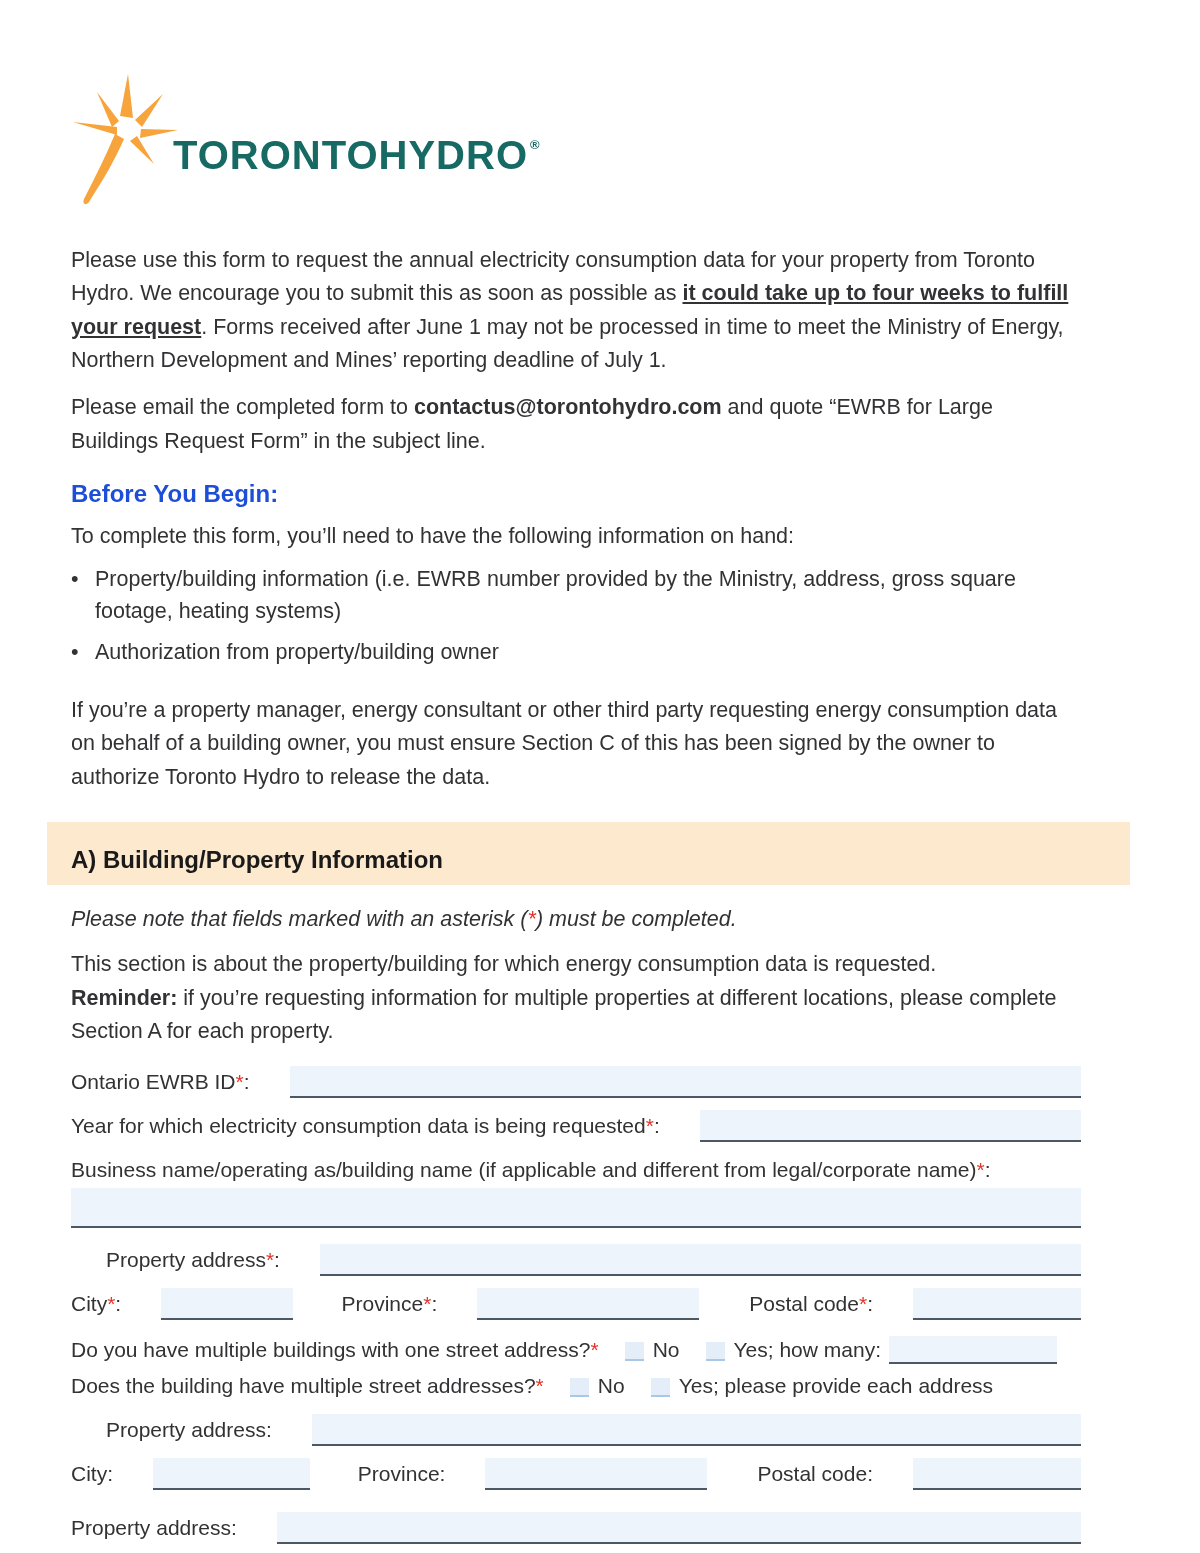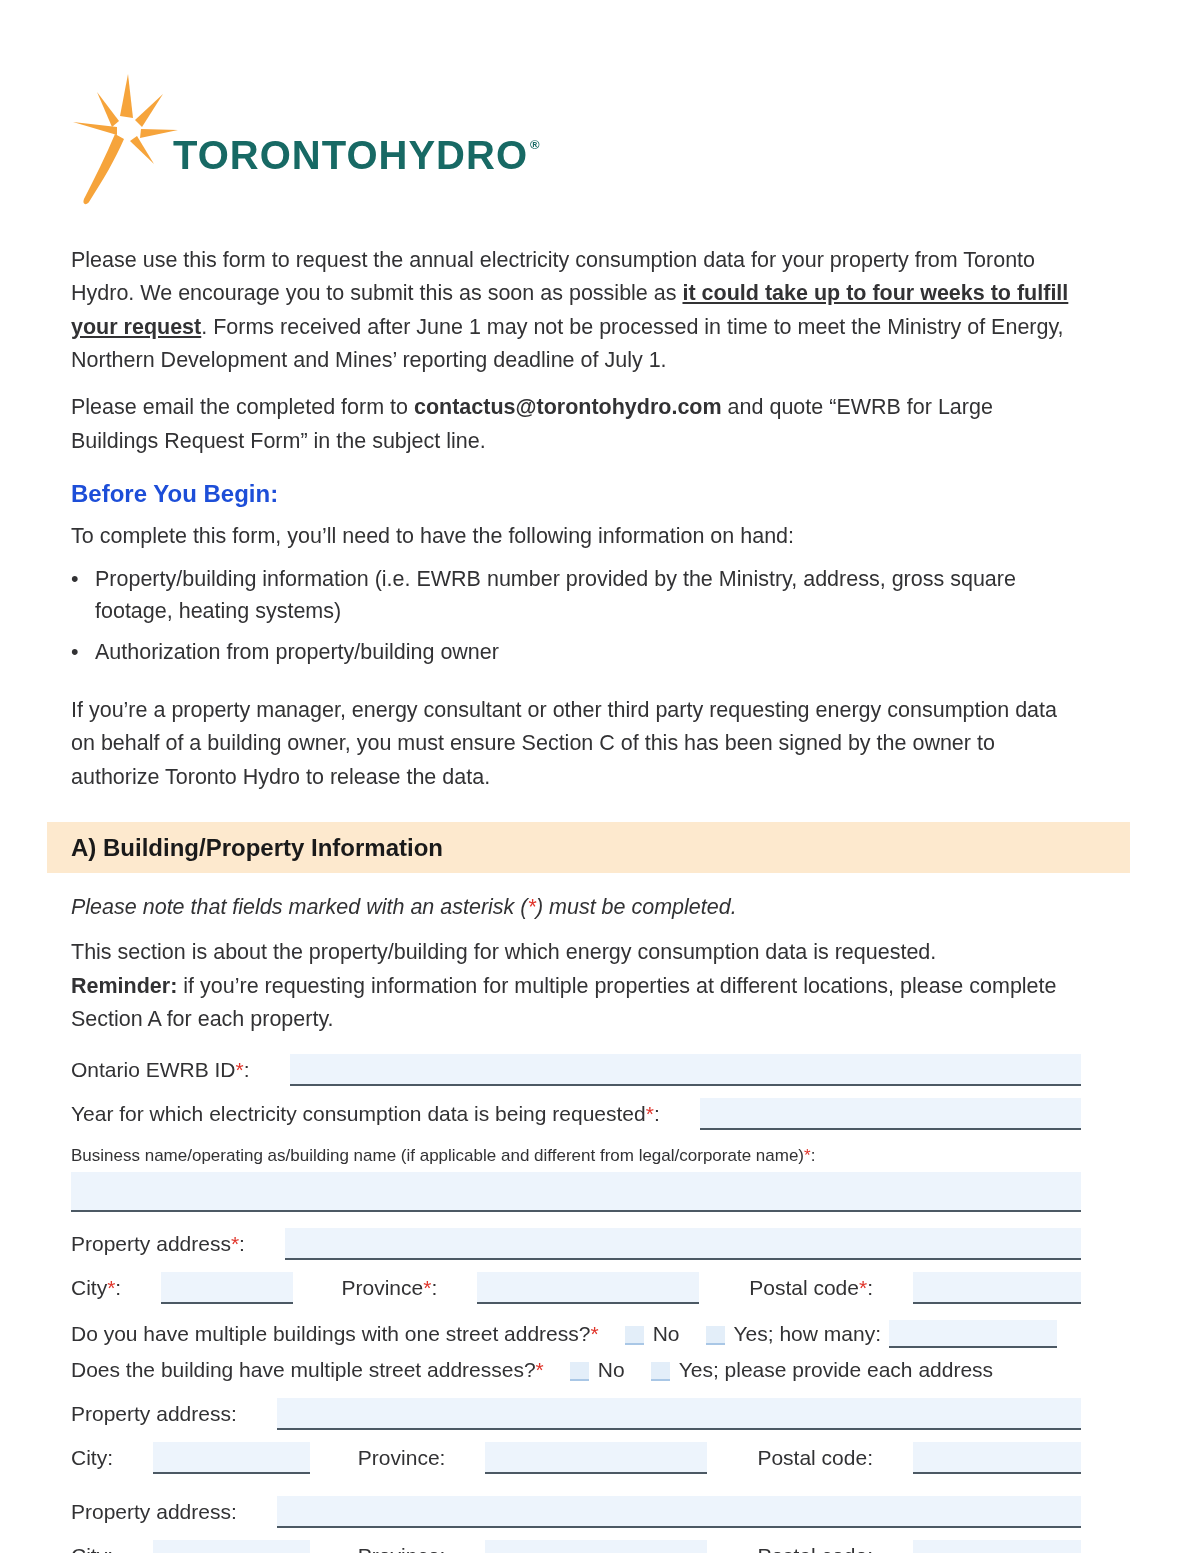--- a/index.html
+++ b/index.html
@@ -46,41 +46,41 @@
     margin:22px 0 0 0;font-size:24px;font-weight:bold;color:#1d4ed8;
   }
   .lead-line{margin-top:12px;}
   .bullets{margin-top:10px;}
   .bullet-row{display:flex;font-size:21.5px;line-height:1.5;margin-top:8px;}
   .bullet-glyph{width:24px;flex:0 0 24px;}
   .note-para{margin-top:26px;}
   
   .section-banner{
     margin:28px 0 0 47px;width:1083px;box-sizing:border-box;
-    background:#FDE9CE;padding:12px 10px 11px 24px;
+    background:#FDE9CE;padding:24px 10px 11px 24px;
   }
   .section-banner .heading{
     font-size:24px;font-weight:bold;color:#1a1a1a;margin:0;
   }
   .italic-note{margin-top:18px;font-style:italic;}
   .about-para{margin-top:12px;}
   .req{color:#E0352B;font-weight:normal;}
   
   .frow{display:flex;align-items:flex-end;font-size:21px;gap:32px;}
   .lbl{white-space:nowrap;padding-bottom:4px;}
   .field{
     background:#EDF4FC;border-bottom:2px solid #4C5964;height:32px;
     margin-left:8px;box-sizing:border-box;
   }
   .grow{flex:1 1 auto;min-width:0;}
   .mt16{margin-top:18px;}
   .mt10{margin-top:12px;}
-  .mt14{margin-top:16px;}
+  .mt14{margin-top:16px;margin-left:35px;}
   .block-field{height:40px;margin:6px 0 0 0;width:100%;}
-  .plabel{margin-top:16px;font-size:17px;}
+  .plabel{margin-top:16px;font-size:21px;}
   .city-input{flex:1 1 auto;}
   .prov-lbl{margin-left:16px;}
   .prov-input{width:222px;flex:0 0 auto;}
   .post-lbl{margin-left:18px;}
   .post-input{width:168px;flex:0 0 auto;}
   
   .qrow{display:flex;align-items:center;font-size:21px;margin-top:16px;}
   .qrow.tight{margin-top:10px;}
   .checkbox{
     display:inline-block;width:19px;height:17px;

